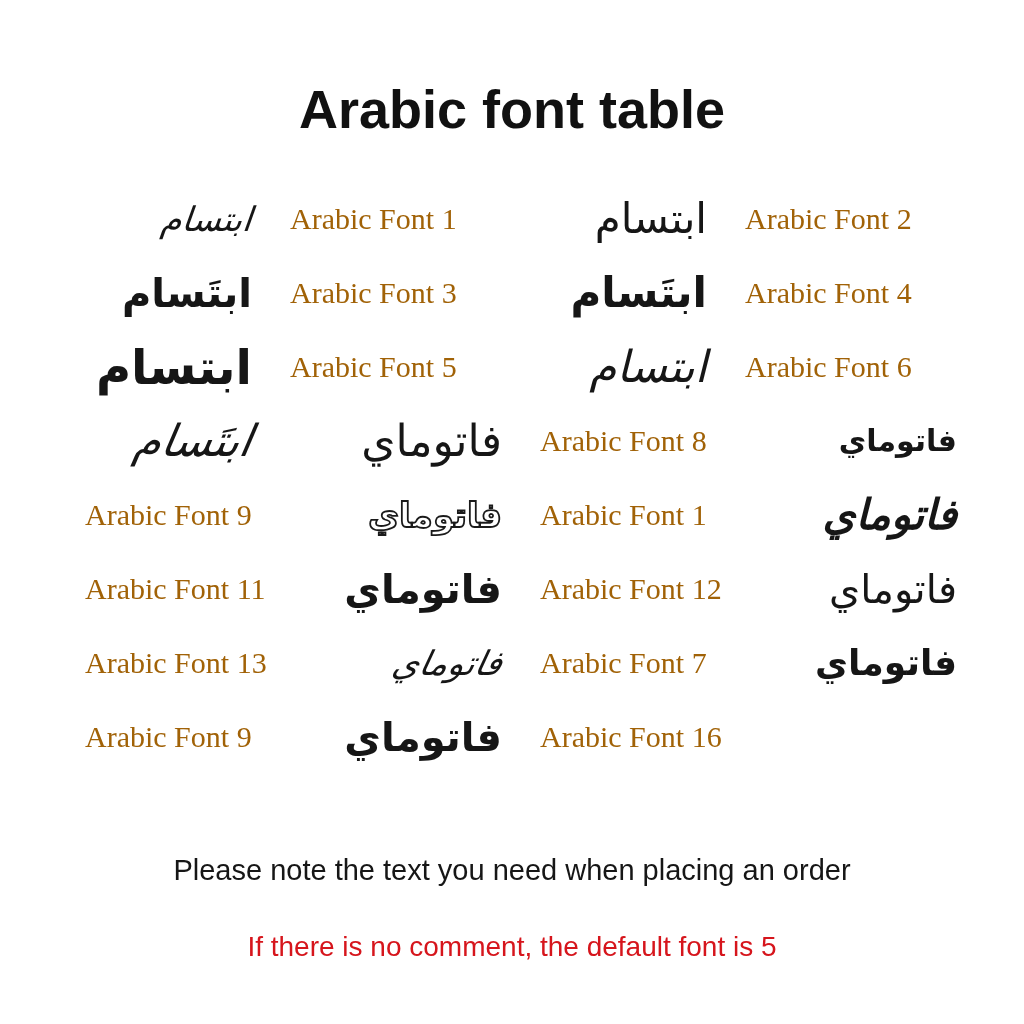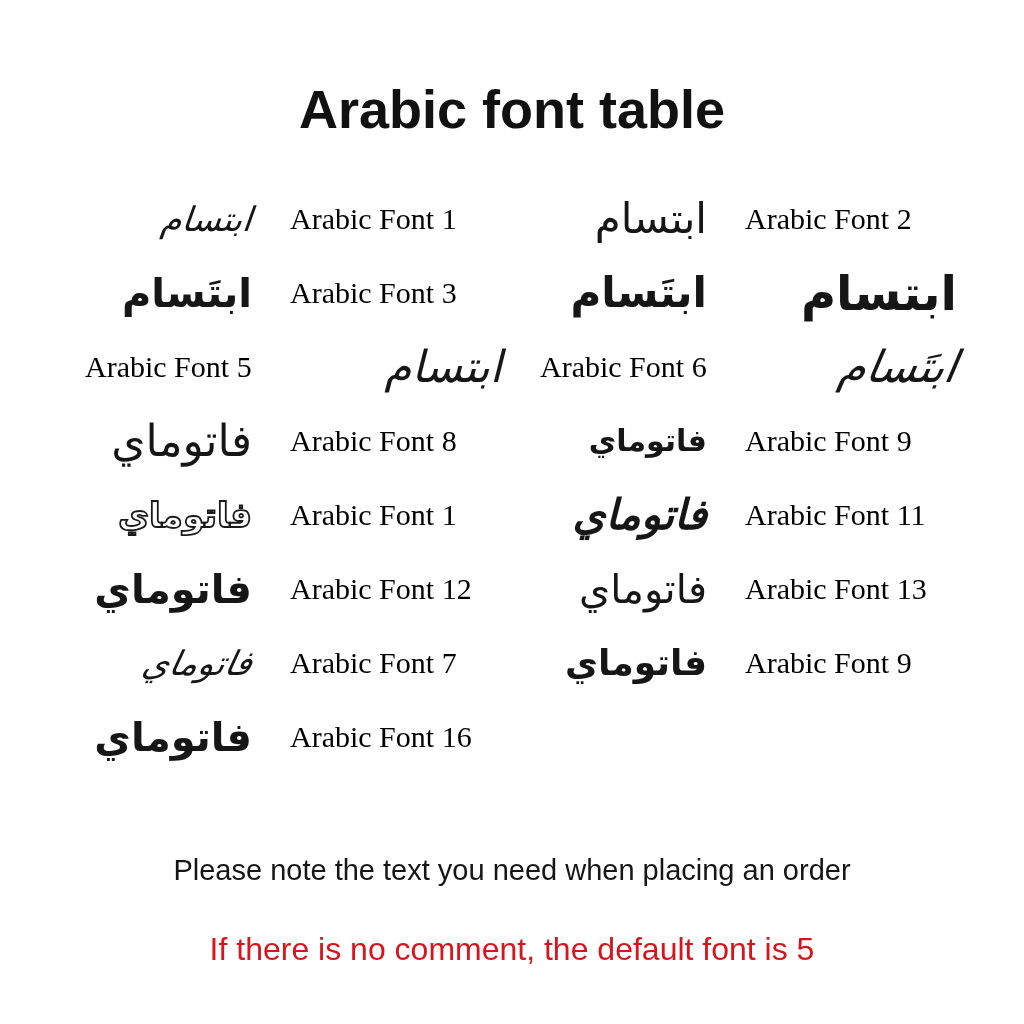--- a/index.html
+++ b/index.html
@@ -42,21 +42,21 @@
     color: #161616;
     white-space: nowrap;
     line-height: 1;
   }
   .label-cell {
     text-align: left;
     padding-left: 28px;
     font-family: "Liberation Serif", serif;
     font-size: 30px;
     font-weight: 400;
-    color: #000000;
+    color: #a16207;
     white-space: nowrap;
   }
   
   .s1  { font-size: 34px; font-weight: 400; font-style: italic; transform: skewX(-6deg); }
   .s2  { font-size: 42px; font-weight: 400; }
   .s3  { font-size: 40px; font-weight: 700; }
   .s4  { font-size: 42px; font-weight: 700; }
   .s5  { font-size: 48px; font-weight: 800; }
   .s6  { font-size: 44px; font-weight: 300; font-style: italic; }
   .s7  { font-size: 44px; font-weight: 400; font-style: italic; transform: skewX(-10deg); }
@@ -72,21 +72,21 @@
   .note-black {
     margin-top: 80px;
     text-align: center;
     font-size: 29px;
     font-weight: 400;
     color: #161616;
   }
   .note-red {
     margin-top: 44px;
     text-align: center;
-    font-size: 32px;
+    font-size: 28px;
     font-weight: 400;
     color: #d6151c;
   }
 </style>
 </head>
 <body>
 
 <div class="page">
 
   <h1 class="title">Arabic font table</h1>
@@ -94,20 +94,21 @@
   <div class="font-table">
 
     <div class="ar-cell s1">ابتسام</div>
     <div class="label-cell">Arabic Font 1</div>
     <div class="ar-cell s2">ابتسام</div>
     <div class="label-cell">Arabic Font 2</div>
 
     <div class="ar-cell s3">ابتَسام</div>
     <div class="label-cell">Arabic Font 3</div>
     <div class="ar-cell s4">ابتَسام</div>
+    <div class="label-cell">Arabic Font 4</div>
 
     <div class="ar-cell s5">ابتسام</div>
     <div class="label-cell">Arabic Font 5</div>
     <div class="ar-cell s6">ابتسام</div>
     <div class="label-cell">Arabic Font 6</div>
 
     <div class="ar-cell s7">ابتَسام</div>
     <div class="ar-cell s8">فاتوماي</div>
     <div class="label-cell">Arabic Font 8</div>
 

